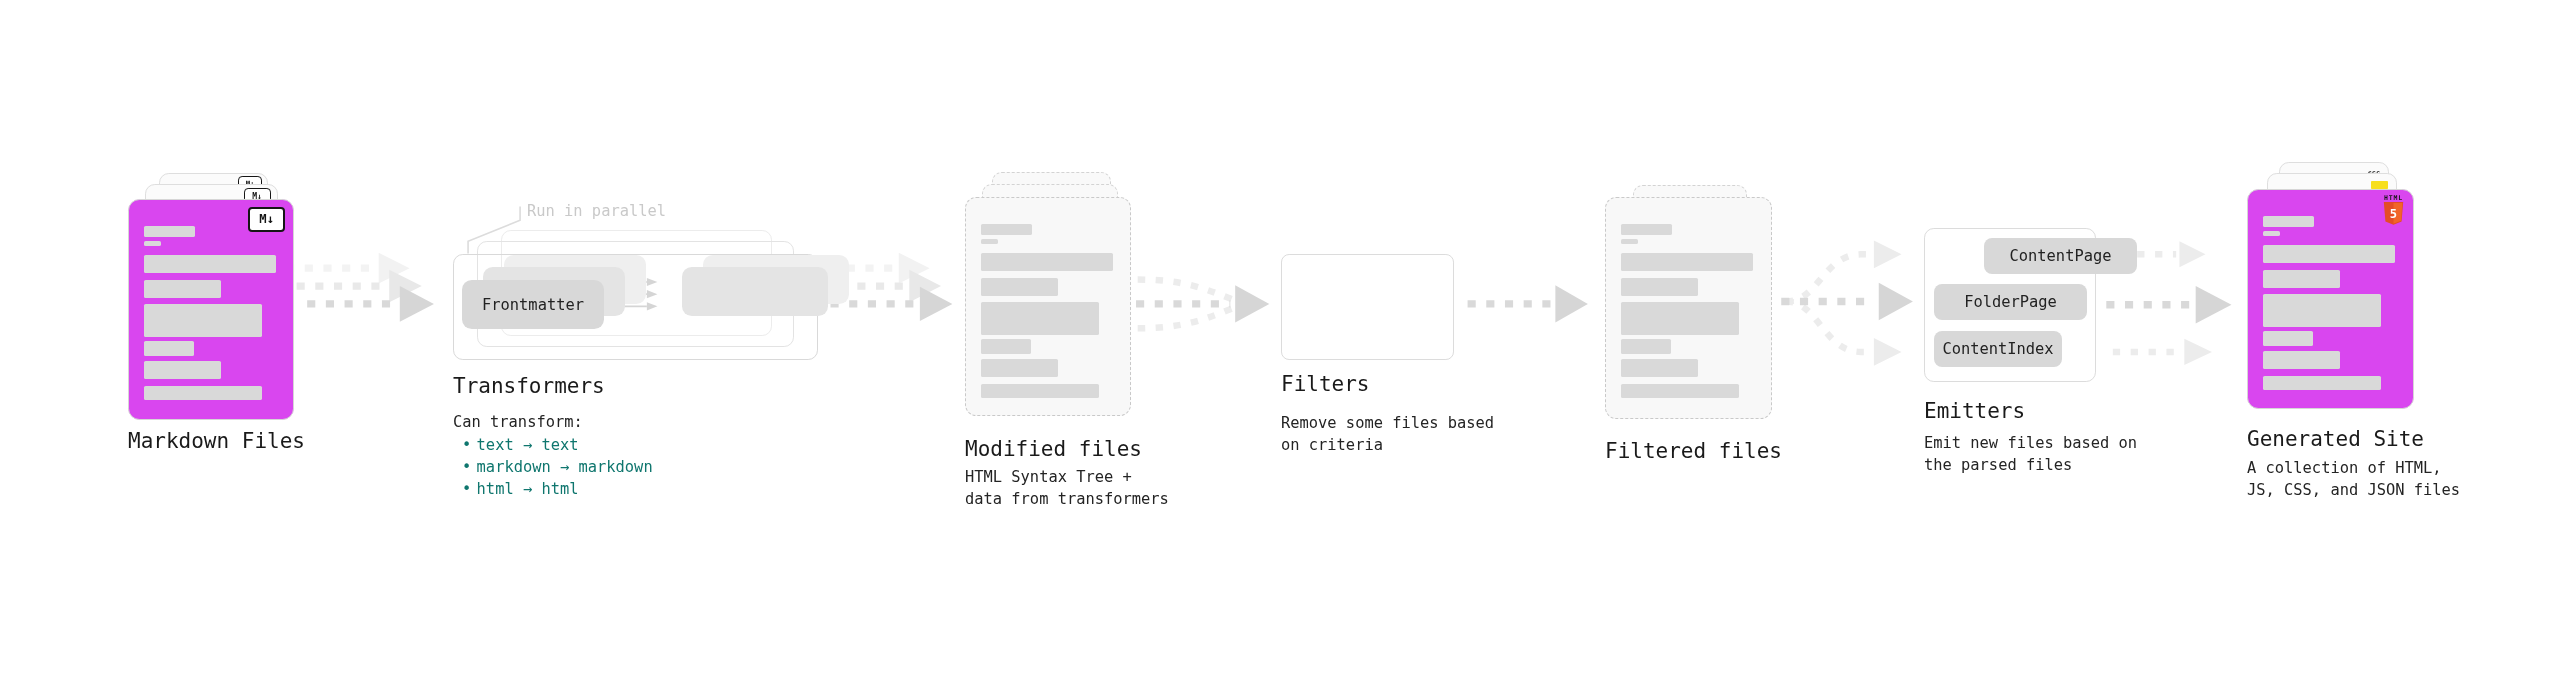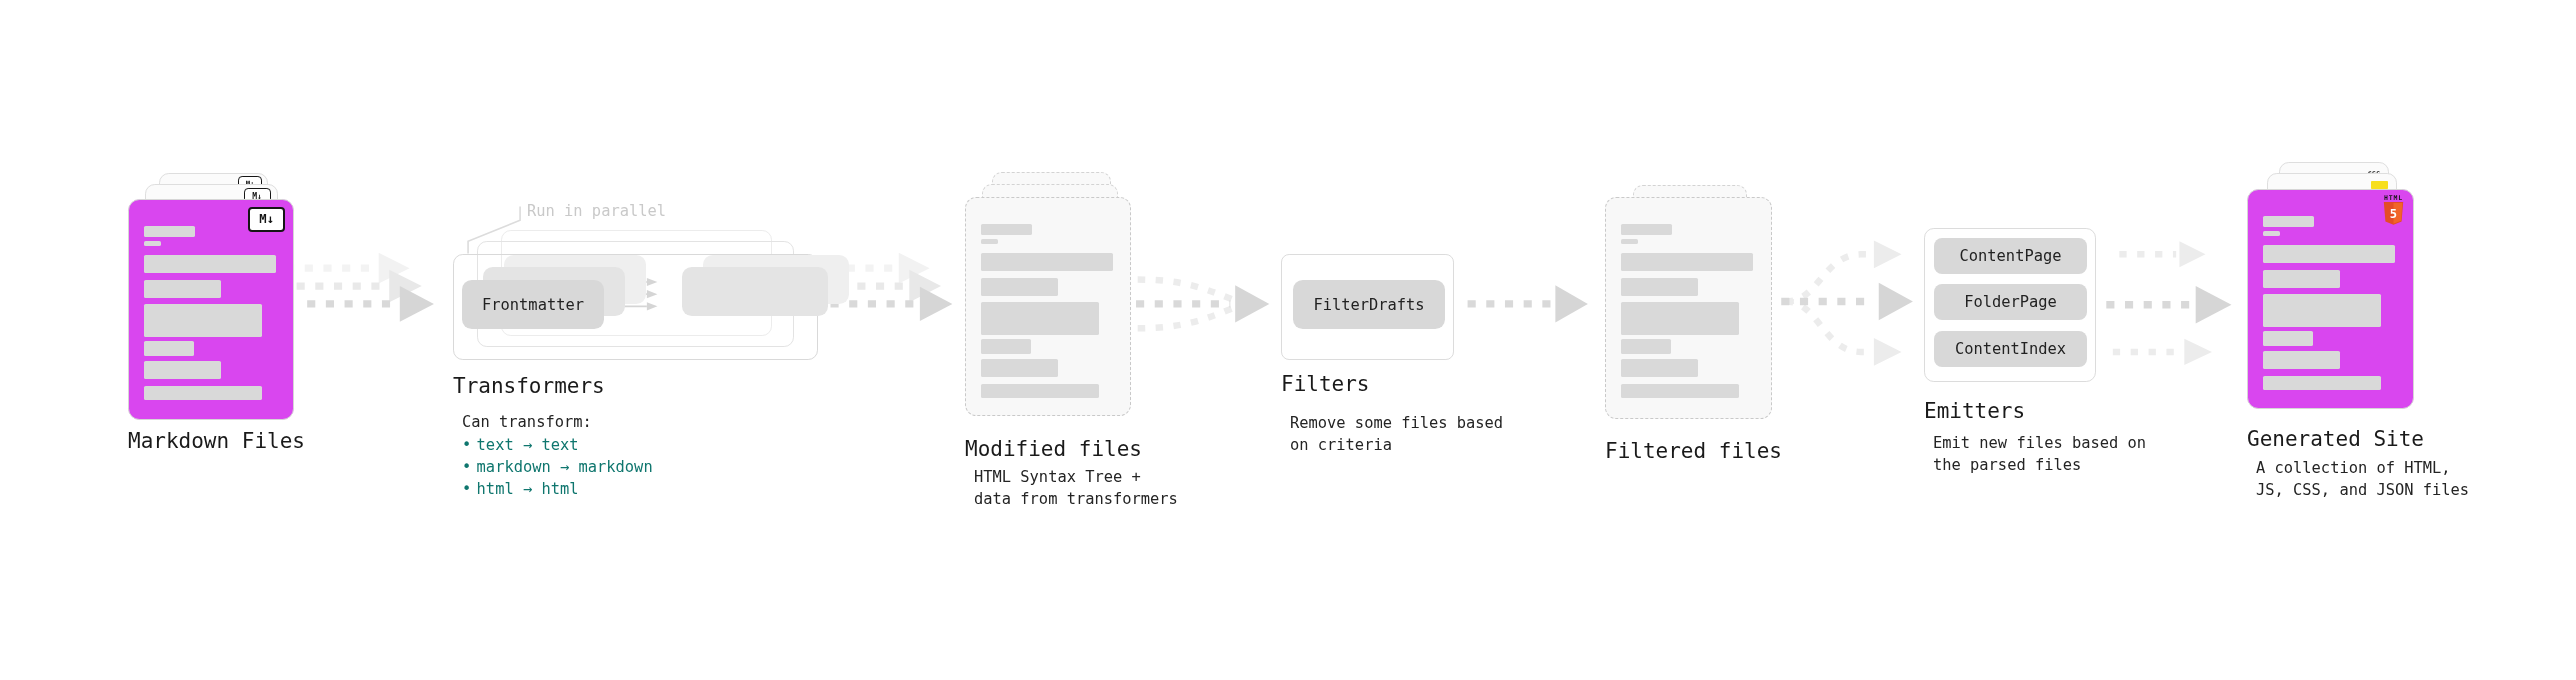--- a/index.html
+++ b/index.html
@@ -26,21 +26,21 @@
   .container-box{position:absolute;background:transparent;border:1.6px solid #d9d9d9;border-radius:9.8px;box-sizing:border-box;z-index:1;}
   .ghost-box{position:absolute;background:transparent;border:1.6px solid #ececec;border-radius:9.8px;box-sizing:border-box;z-index:1;}
   .ghost-box.mid{border-color:#e3e3e3;}
   .panel-box{position:absolute;background:#ffffff;border:1.6px solid #dcdcdc;border-radius:9.8px;box-sizing:border-box;z-index:1;}
   .pill{position:absolute;display:flex;align-items:center;justify-content:center;background:#d8d8d8;
         border-radius:9.8px;font-size:15.4px;color:#222;z-index:3;}
   .pill.ghost1{background:#e4e4e4;color:transparent;z-index:2;}
   .pill.ghost2{background:#efefef;color:transparent;z-index:2;}
   
   .stage-title{position:absolute;font-size:21px;color:#1a1a1a;white-space:nowrap;z-index:2;}
-  .stage-desc{position:absolute;font-size:15.4px;line-height:22px;color:#242424;white-space:nowrap;z-index:2;margin-left:9px;}
+  .stage-desc{position:absolute;font-size:15.4px;line-height:22px;color:#242424;white-space:nowrap;z-index:2;}
   .note{position:absolute;font-size:15.4px;color:#c9c9c9;white-space:nowrap;z-index:2;}
   ul.bullets{position:absolute;margin:0;padding:0;list-style:none;font-size:15.4px;line-height:22px;color:#0f766e;z-index:2;}
   ul.bullets li{position:relative;padding-left:23.6px;white-space:nowrap;}
   ul.bullets li::before{content:"•";position:absolute;left:9px;}
   
   .dashline{stroke-width:9;stroke-dasharray:10 13;fill:none;}
   .dashline.thin{stroke-width:8;stroke-dasharray:9 13;}
   .main .dashline{stroke:#d9d9d9;}
   .main polygon{fill:#d6d6d6;}
   .echo1 .dashline{stroke:#e9e9e9;}
@@ -199,44 +199,43 @@
       <div class="skel-bar" style="width: 77px; height: 18px; margin-top: 4.9px;"></div>
       <div class="skel-bar" style="width: 118px; height: 14px; margin-top: 6.5px;"></div>
     </div>
   <div class="stage-title" style="left:965px;top:437px;">Modified files</div>
   <div class="stage-desc" style="left:965px;top:466px;">
     <div>HTML Syntax Tree +</div>
     <div>data from transformers</div>
   </div>
 
   <div class="panel-box" style="left:1281px;top:254px;width:173px;height:106px;border-radius:8.1px;"></div>
-  <div class="pill" style="left:1293px;top:280px;width:152px;height:49px;">FilterDrafts</div>
   <div class="stage-title" style="left:1281px;top:372px;">Filters</div>
   <div class="stage-desc" style="left:1281px;top:412px;">
     <div>Remove some files based</div>
     <div>on criteria</div>
   </div>
 
   <div class="ghost-card dashed" style="left:1633px;top:185px;width:114px;height:39px;"></div>
   <div class="file-card dashed skel" style="left:1605px;top:197px;width:167px;height:222px;">
       <div class="skel-bar" style="width: 51px; height: 10.6px; margin-top: 0px;"></div>
       <div class="skel-bar" style="width: 17px; height: 5.7px; margin-top: 4.1px;"></div>
       <div class="skel-bar" style="width: 132px; height: 18px; margin-top: 9px;"></div>
       <div class="skel-bar" style="width: 77px; height: 18px; margin-top: 6.5px;"></div>
       <div class="skel-bar" style="width: 118px; height: 32.5px; margin-top: 6.5px;"></div>
       <div class="skel-bar" style="width: 50px; height: 15.4px; margin-top: 4.1px;"></div>
       <div class="skel-bar" style="width: 77px; height: 18px; margin-top: 4.9px;"></div>
       <div class="skel-bar" style="width: 118px; height: 14px; margin-top: 6.5px;"></div>
     </div>
   <div class="stage-title" style="left:1605px;top:439px;">Filtered files</div>
 
   <div class="panel-box" style="left:1924px;top:228px;width:172px;height:154px;"></div>
-  <div class="pill" style="left:1934px;top:238px;width:153px;height:36px;border-radius:8.1px;text-align:center;">ContentPage</div>
+  <div class="pill" style="left:1984px;top:238px;width:153px;height:36px;border-radius:8.1px;text-align:center;">ContentPage</div>
   <div class="pill" style="left:1934px;top:284px;width:153px;height:36px;border-radius:8.1px;">FolderPage</div>
-  <div class="pill" style="left:1934px;top:331px;width:153px;height:36px;border-radius:8.1px;">ContentIndex</div>
+  <div class="pill" style="left:1934px;top:331px;width:128px;height:36px;border-radius:8.1px;">ContentIndex</div>
   <div class="stage-title" style="left:1924px;top:399px;">Emitters</div>
   <div class="stage-desc" style="left:1924px;top:432px;">
     <div>Emit new files based on</div>
     <div>the parsed files</div>
   </div>
 
   <div class="ghost-card" style="left:2279px;top:162px;width:110px;height:41px;">
     <span class="css-badge" style="right:6.5px;top:1.6px;width:14.6px;">
       <span class="css-word">CSS</span>
       <span class="css-bar" style="display:block;background:#2965f1;"></span>

